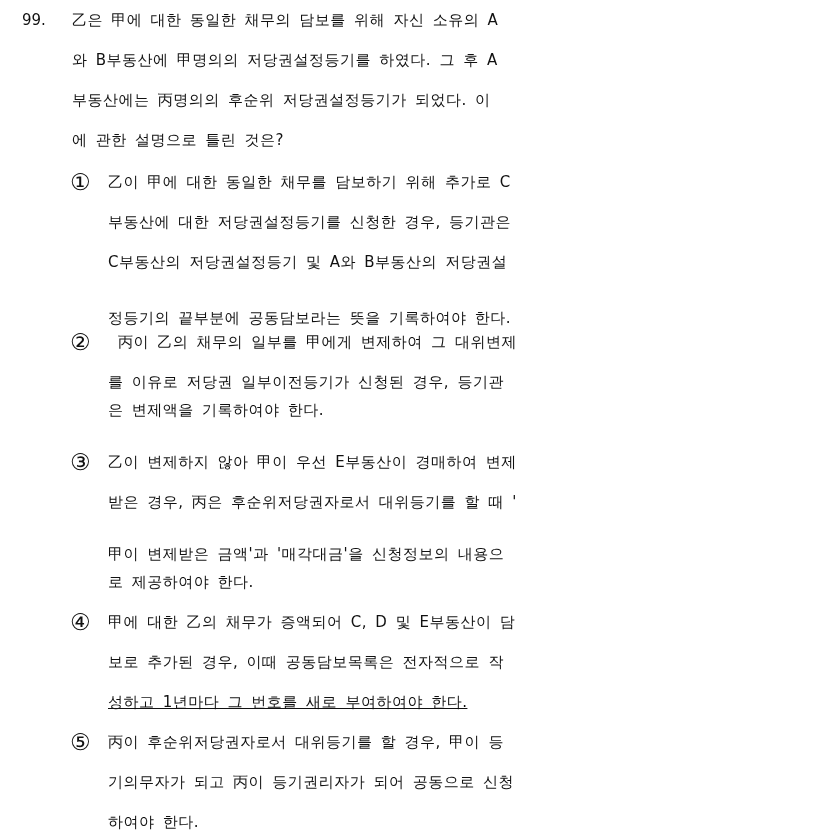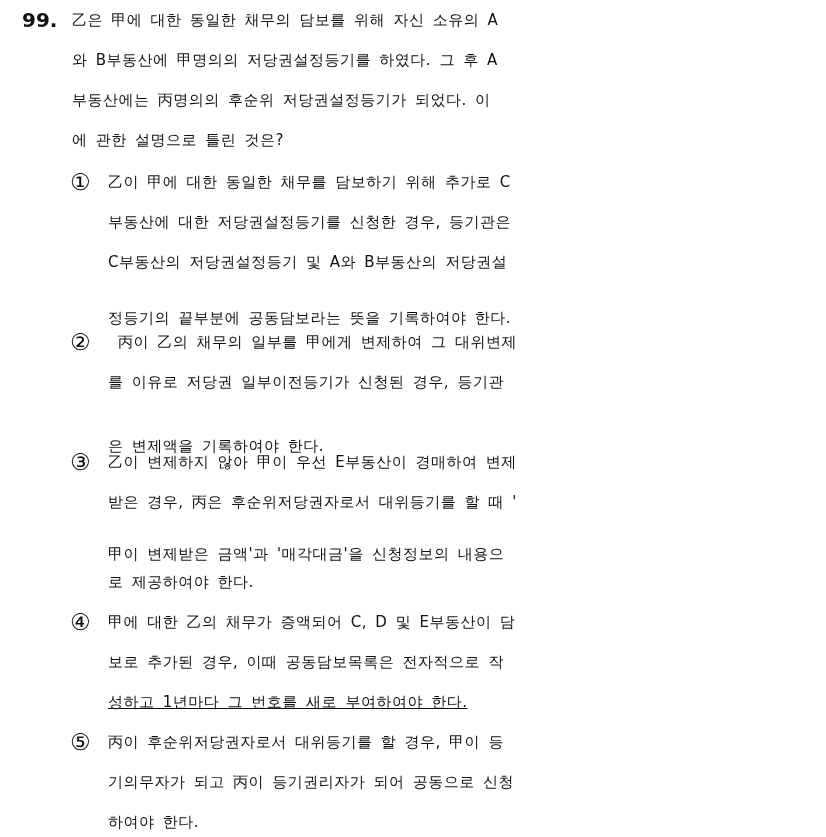--- a/index.html
+++ b/index.html
@@ -26,23 +26,22 @@
     white-space: nowrap;
     font-size: 15px;
     line-height: 40px;
     height: 40px;
     letter-spacing: 0.5px;
     word-spacing: 3px;
   }
   .qnum {
     position: absolute;
     left: 22px;
-    font-size: 20px;
+    font-size: 15px;
     line-height: 40px;
-    font-weight: bold;
   }
   .marker {
     position: absolute;
     left: 70px;
     font-size: 23px;
     line-height: 40px;
   }
 </style>
 </head>
 <body>
@@ -62,21 +61,21 @@
     <div class="line" style="left:108px; top:162px;">乙이 甲에 대한 동일한 채무를 담보하기 위해 추가로 C</div>
     <div class="line" style="left:108px; top:202px;">부동산에 대한 저당권설정등기를 신청한 경우, 등기관은</div>
     <div class="line" style="left:108px; top:242px;">C부동산의 저당권설정등기 및 A와 B부동산의 저당권설</div>
     <div class="line" style="left:108px; top:298px;">정등기의 끝부분에 공동담보라는 뜻을 기록하여야 한다.</div>
   </div>
 
   <div>
     <span class="marker" style="top:322px;">②</span>
     <div class="line" style="left:108px; top:322px;margin-left:10px;">丙이 乙의 채무의 일부를 甲에게 변제하여 그 대위변제</div>
     <div class="line" style="left:108px; top:362px;">를 이유로 저당권 일부이전등기가 신청된 경우, 등기관</div>
-    <div class="line" style="left:108px; top:426px;text-align:center;">은 변제액을 기록하여야 한다.</div>
+    <div class="line" style="left:108px; top:390px;text-align:center;">은 변제액을 기록하여야 한다.</div>
   </div>
 
   <div>
     <span class="marker" style="top:442px;">③</span>
     <div class="line" style="left:108px; top:442px;">乙이 변제하지 않아 甲이 우선 E부동산이 경매하여 변제</div>
     <div class="line" style="left:108px; top:482px;">받은 경우, 丙은 후순위저당권자로서 대위등기를 할 때 '</div>
     <div class="line" style="left:108px; top:522px;margin-top:12px;">甲이 변제받은 금액'과 '매각대금'을 신청정보의 내용으</div>
     <div class="line" style="left:108px; top:562px;">로 제공하여야 한다.</div>
   </div>
 

